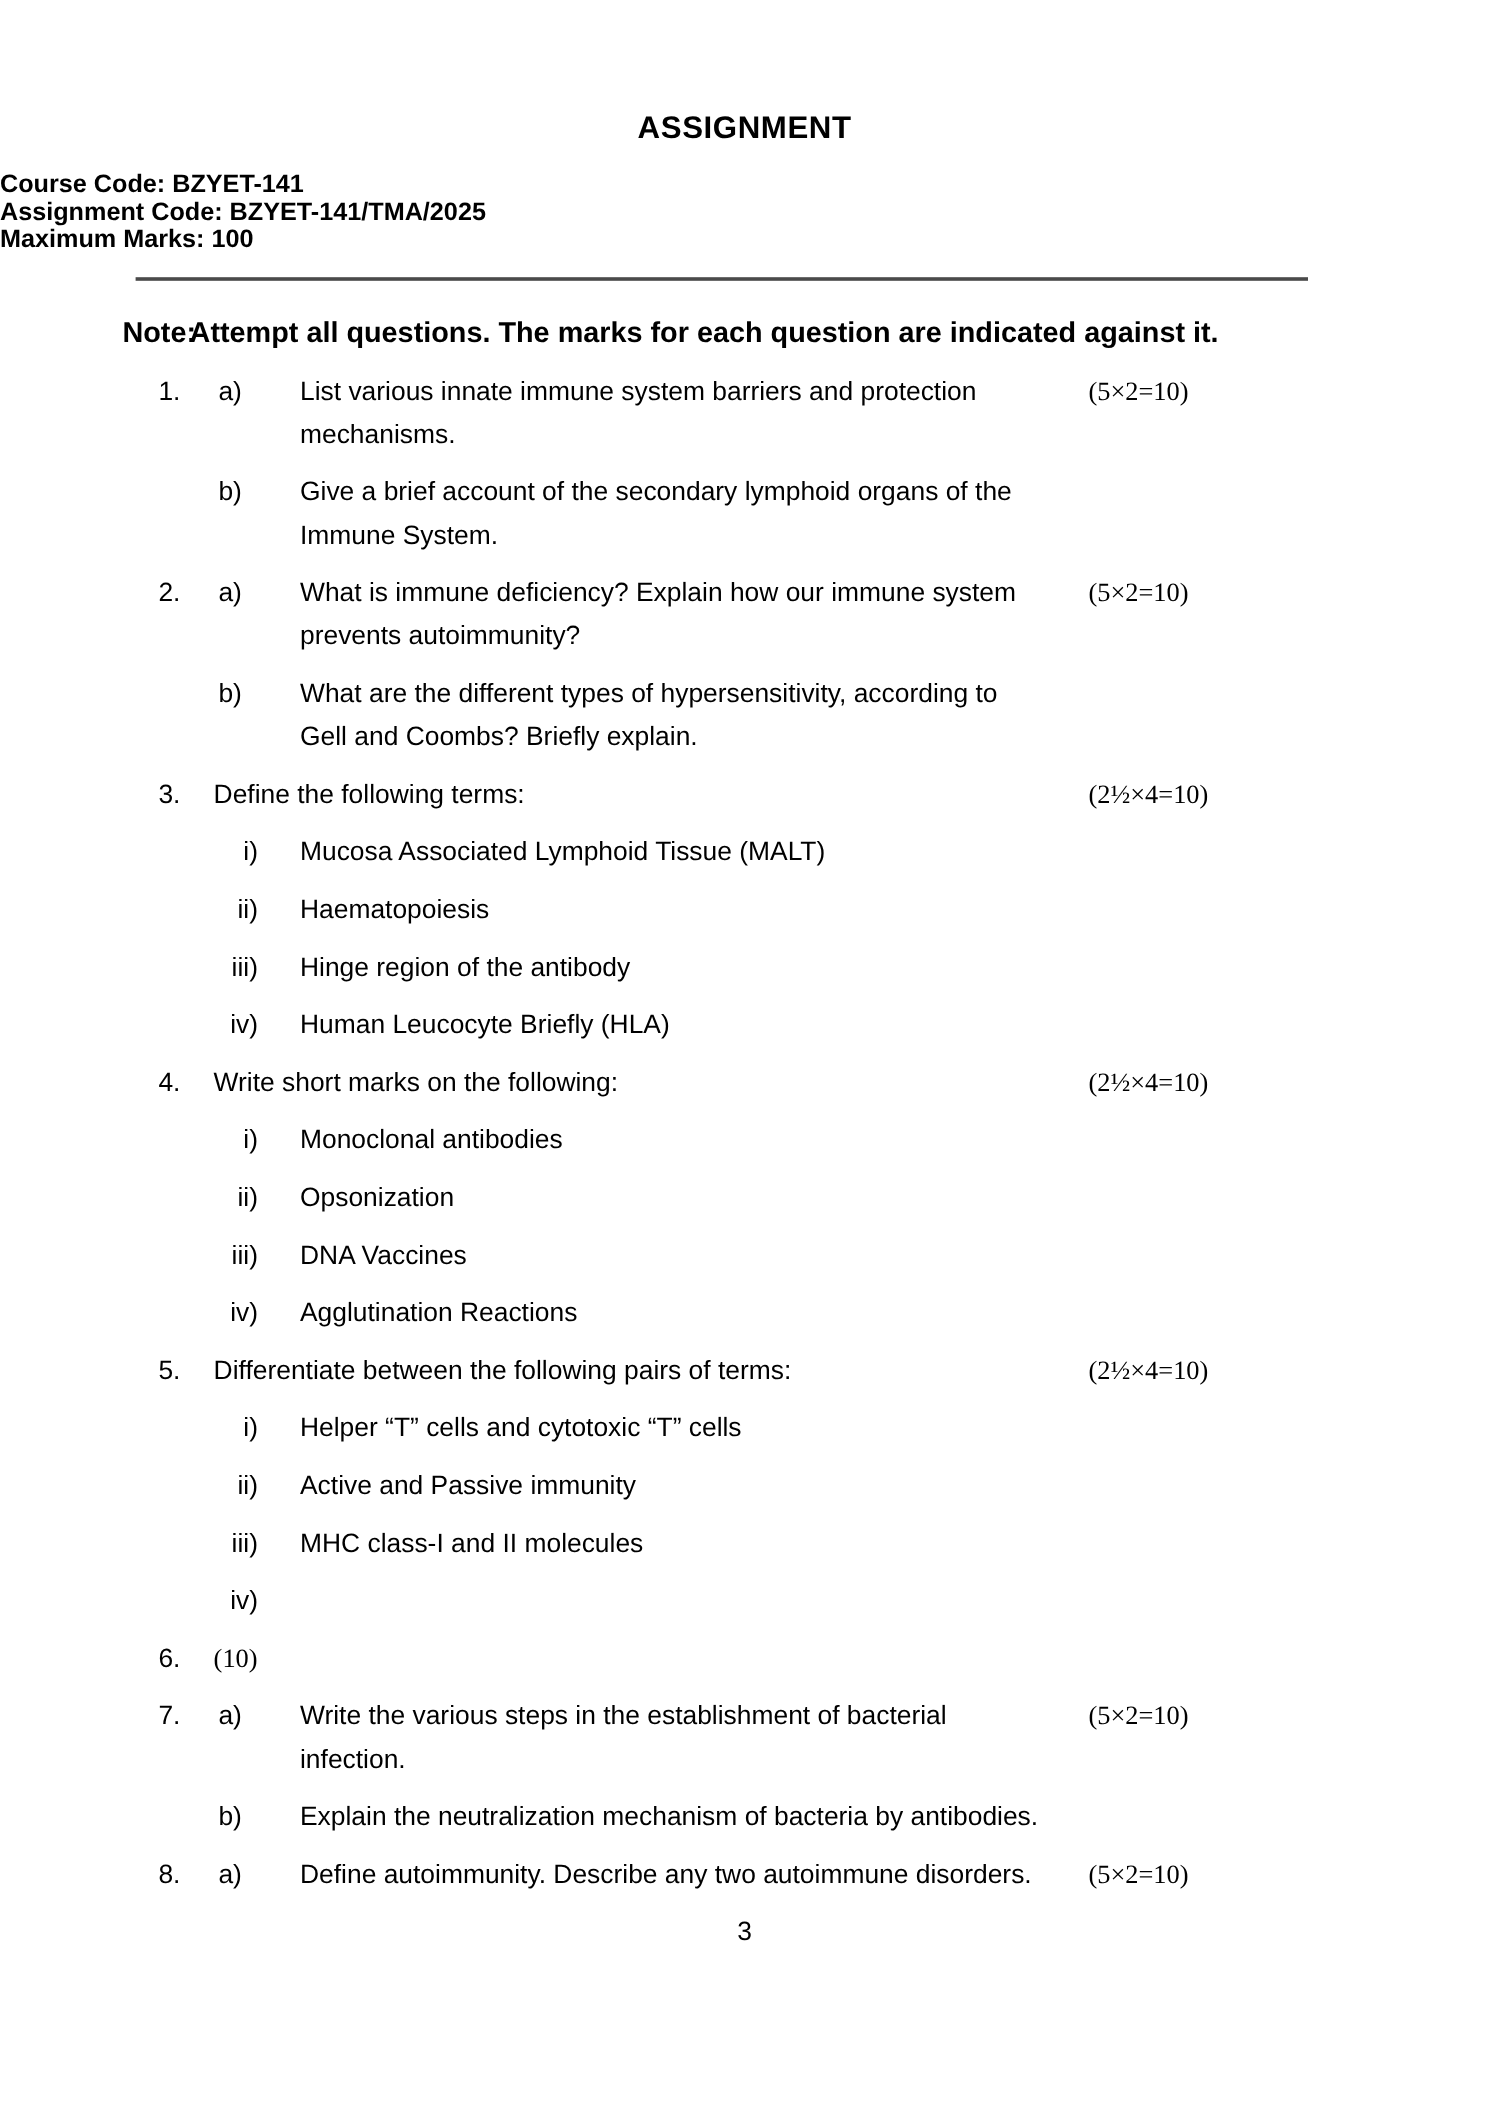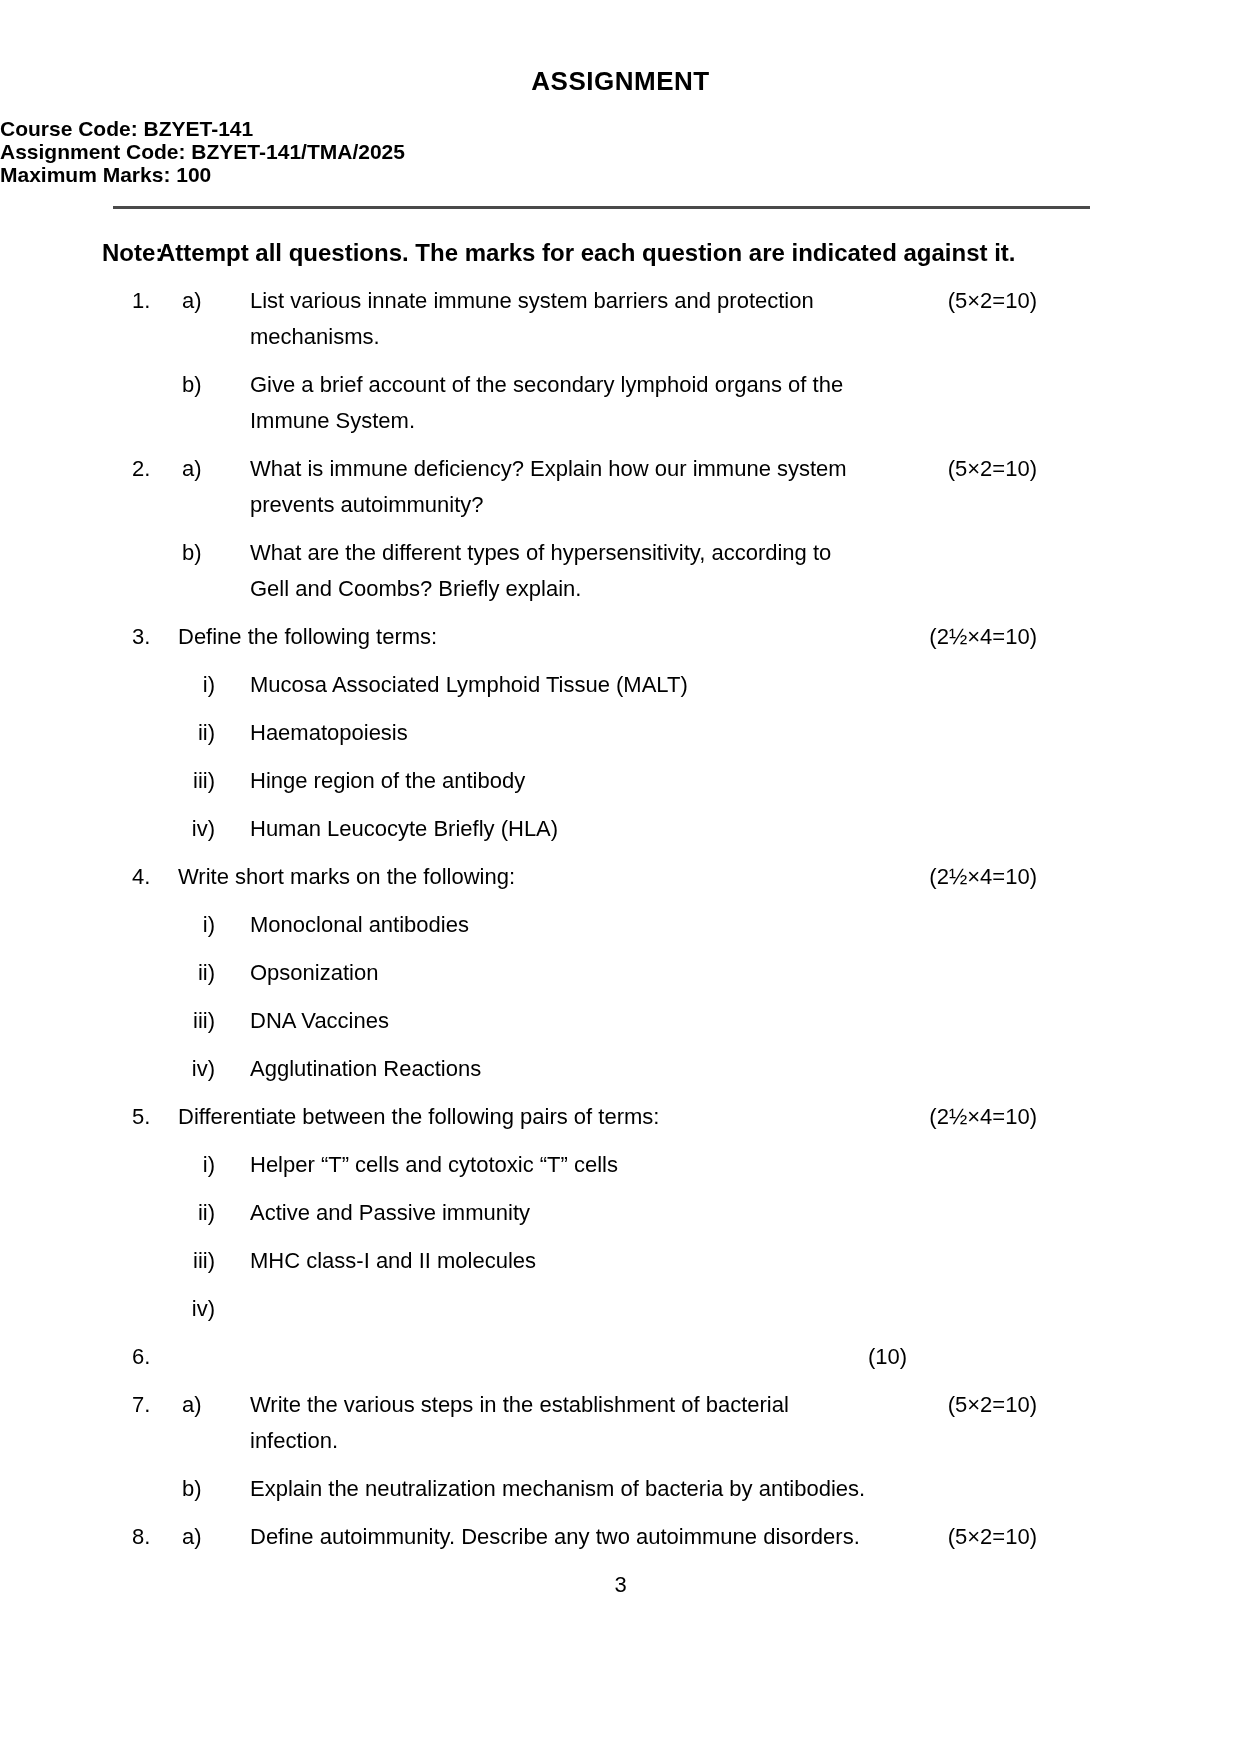--- a/index.html
+++ b/index.html
@@ -5,21 +5,21 @@
   html, body { margin: 0; padding: 0; background: #9b9b9b; }
   .page {
     position: relative;
     width: 1241px;
     height: 1754px;
     margin: 0 auto;
     background: #ffffff;
     color: #000000;
     font-family: "Liberation Sans", sans-serif;
     box-sizing: border-box;
-    padding-top: 65px;
+    padding-top: 90px;
     overflow: hidden;
   }
   .doc-title {
     margin: 0;
     text-align: center;
     font-size: 26px;
     font-weight: bold;
     line-height: 32px;
     letter-spacing: 0.5px;
   }
@@ -46,21 +46,21 @@
     display: grid;
     grid-template-columns: 50px 68px 657px 130px;
     margin: 0 0 12px 132px;
     font-size: 22px;
     line-height: 36px;
   }
   .q-row.nosub {
     grid-template-columns: 46px 729px 130px;
   }
   .q-text { white-space: pre-line; }
-  .q-marks { text-align: right; }
+  .q-marks { text-align: left; font-family: Liberation Serif, serif; }
   .item-row {
     display: grid;
     grid-template-columns: 83px 1fr;
     column-gap: 35px;
     margin: 0 0 12px 132px;
     font-size: 22px;
     line-height: 36px;
   }
   .item-num { text-align: right; }
   .page-number {

